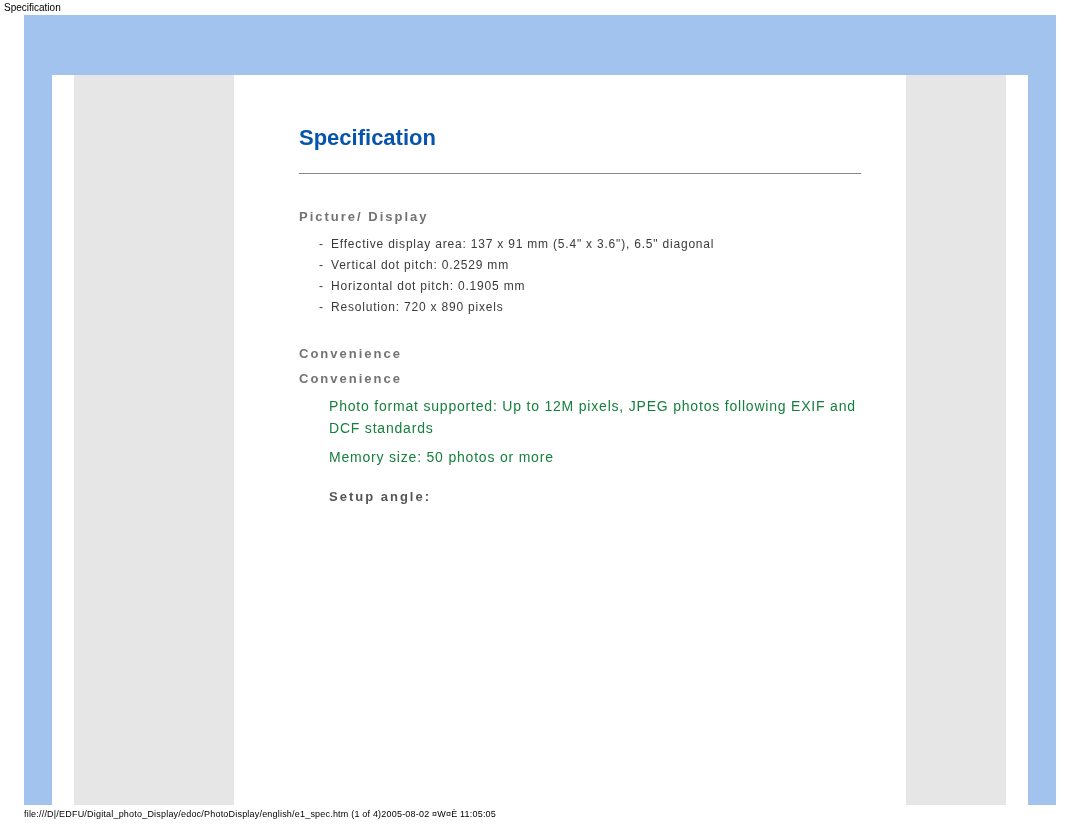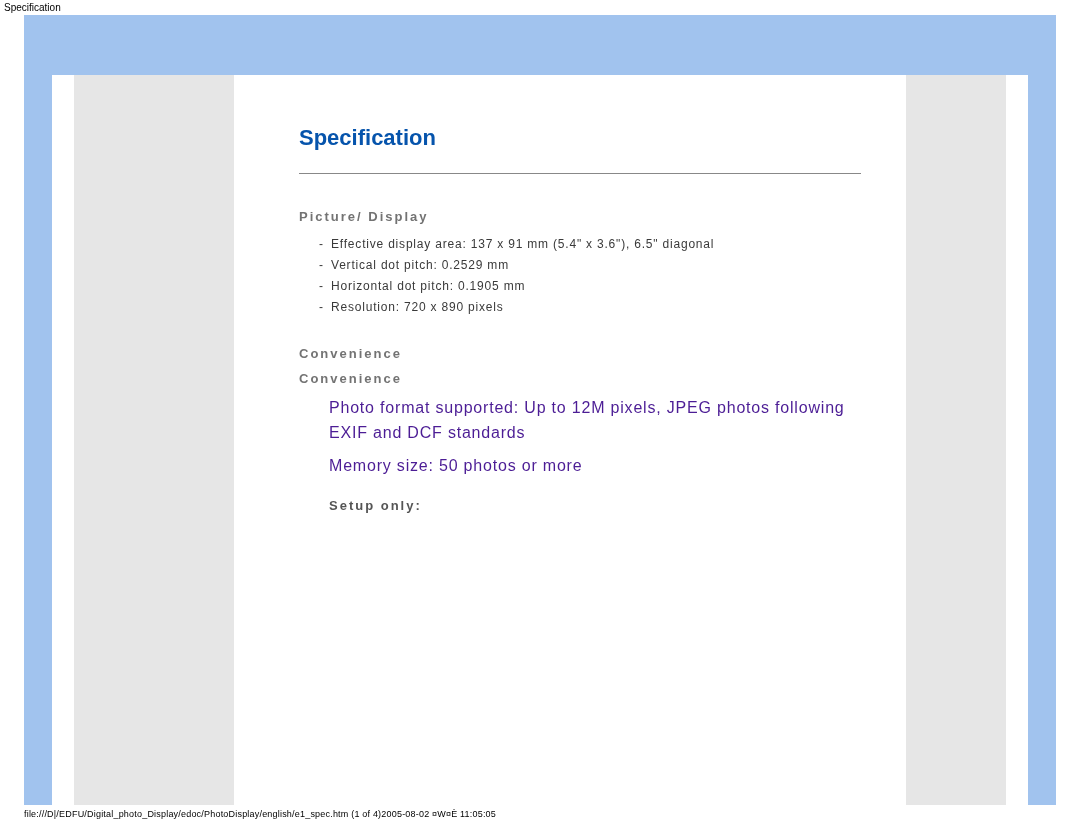--- a/index.html
+++ b/index.html
@@ -114,22 +114,22 @@
     content: "- ";
     position: absolute;
     left: 0;
   }
   .plain-list {
     list-style: none;
     padding: 0 0 0 30px;
     margin: 0 0 20px 0;
   }
   .plain-list li {
-    color: #4c1d95;
-    font-size: 16px;
+    color: #15803d;
+    font-size: 14px;
     letter-spacing: 0.8px;
     line-height: 1.55;
     margin-bottom: 8px;
   }
   .setup-title {
     color: #555555;
     font-size: 13px;
     font-weight: bold;
     letter-spacing: 2px;
     margin: 6px 0 0 30px;
@@ -168,18 +168,18 @@
       </ul>
 
       <div class="section-title">Convenience</div>
 
       <div class="section-title">Convenience</div>
       <ul class="plain-list">
         <li>Photo format supported: Up to 12M pixels, JPEG photos following EXIF and DCF standards</li>
         <li>Memory size: 50 photos or more</li>
       </ul>
 
-      <div class="setup-title">Setup only:</div>
+      <div class="setup-title">Setup angle:</div>
     </div>
   </div>
 </div>
 
 <div class="footer-path">file:///D|/EDFU/Digital_photo_Display/edoc/PhotoDisplay/english/e1_spec.htm (1 of 4)2005-08-02 ¤W¤È 11:05:05</div>
 
 </body></html>

